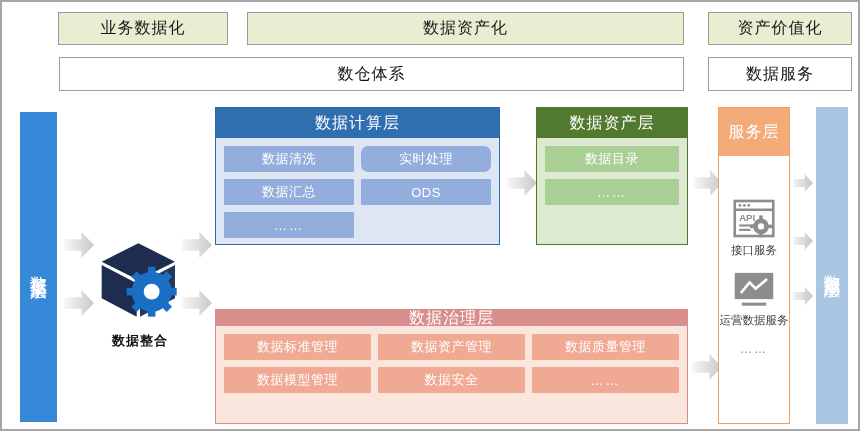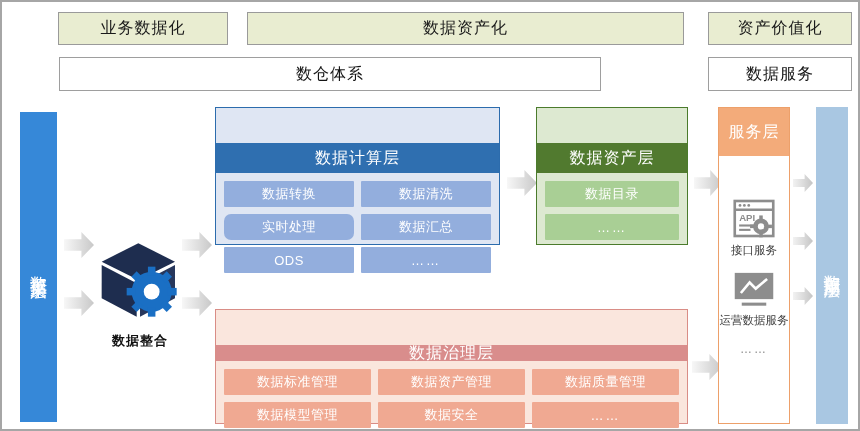--- a/index.html
+++ b/index.html
@@ -20,21 +20,21 @@
   
   .vbar{display:flex;align-items:center;justify-content:center;color:#ffffff;
         font-size:17px;line-height:1.12;letter-spacing:2px;writing-mode:vertical-rl;
         text-orientation:upright;}
   .vbar-collect{background:#3688d8;}
   .vbar-app{background:#a9c7e2;}
 
   
   .panel{border:1px solid transparent;display:flex;flex-direction:column;}
   .panel-title{flex:0 0 auto;display:flex;align-items:center;justify-content:center;
-               color:#ffffff;font-size:16px;letter-spacing:1px;margin-top:35px;}
+               color:#ffffff;font-size:16px;letter-spacing:1px;}
   .panel-body{flex:1 1 auto;display:grid;gap:7px;padding:8px;align-content:start;}
   .cell{display:flex;align-items:center;justify-content:center;color:#ffffff;
         font-size:13px;letter-spacing:.5px;border-radius:1px;}
 
   
   .p-compute{border-color:#2c6cad;background:#dfe6f3;}
   .p-compute .panel-title{background:#2f6fb0;}
   .p-compute .panel-body{grid-template-columns:1fr 1fr;}
   .p-compute .cell{background:#93aedd;}
 
@@ -73,21 +73,21 @@
 <body>
 
 <div id="canvas">
 
   <div class="abs phase" style="left:245px;top:10px;width:437px;height:33px;">数据资产化</div>
 
   <div class="abs phase" style="left:56px;top:10px;width:170px;height:33px;">业务数据化</div>
 
   <div class="abs phase" style="left:706px;top:10px;width:144px;height:33px;">资产价值化</div>
 
-  <div class="abs whitebox" style="left:57px;top:55px;width:542px;height:34px;">数仓体系</div>
+  <div class="abs whitebox" style="left:57px;top:55px;width:625px;height:34px;">数仓体系</div>
 
   <div class="abs whitebox" style="left:706px;top:55px;width:144px;height:34px;">数据服务</div>
 
   <div class="abs vbar vbar-collect" style="left:18px;top:110px;width:37px;height:310px;">数据采集层</div>
 
   <div class="abs arrow" style="left:62px;top:230px;width:30px;height:26px;"></div>
   <div class="abs arrow" style="left:62px;top:288px;width:30px;height:26px;"></div>
 
   <div class="abs" style="left:95px;top:238px;width:86px;height:80px;">
     <svg viewBox="0 0 100 96" width="86" height="80" aria-hidden="true">
@@ -116,21 +116,20 @@
   </div>
 
   <div class="cube-label" style="left:95px;top:322px;width:86px;margin-top:8px;">数据整合</div>
 
   <div class="abs arrow" style="left:180px;top:230px;width:30px;height:26px;"></div>
   <div class="abs arrow" style="left:180px;top:288px;width:30px;height:26px;"></div>
 
   <div class="abs panel p-compute" style="left:213px;top:105px;width:285px;height:138px;">
     <div class="panel-title" style="height:30px;">数据计算层</div>
     <div class="panel-body">
-      <div class="cell" style="height:26px;">数据转换</div>
       <div class="cell" style="height:26px;">数据清洗</div>
       <div class="cell" style="height:26px;border-radius:7px;">实时处理</div>
       <div class="cell" style="height:26px;">数据汇总</div>
       <div class="cell" style="height:26px;">ODS</div>
       <div class="cell dots" style="height:26px;">……</div>
     </div>
   </div>
 
   <div class="abs arrow" style="left:505px;top:168px;width:30px;height:26px;"></div>
 

